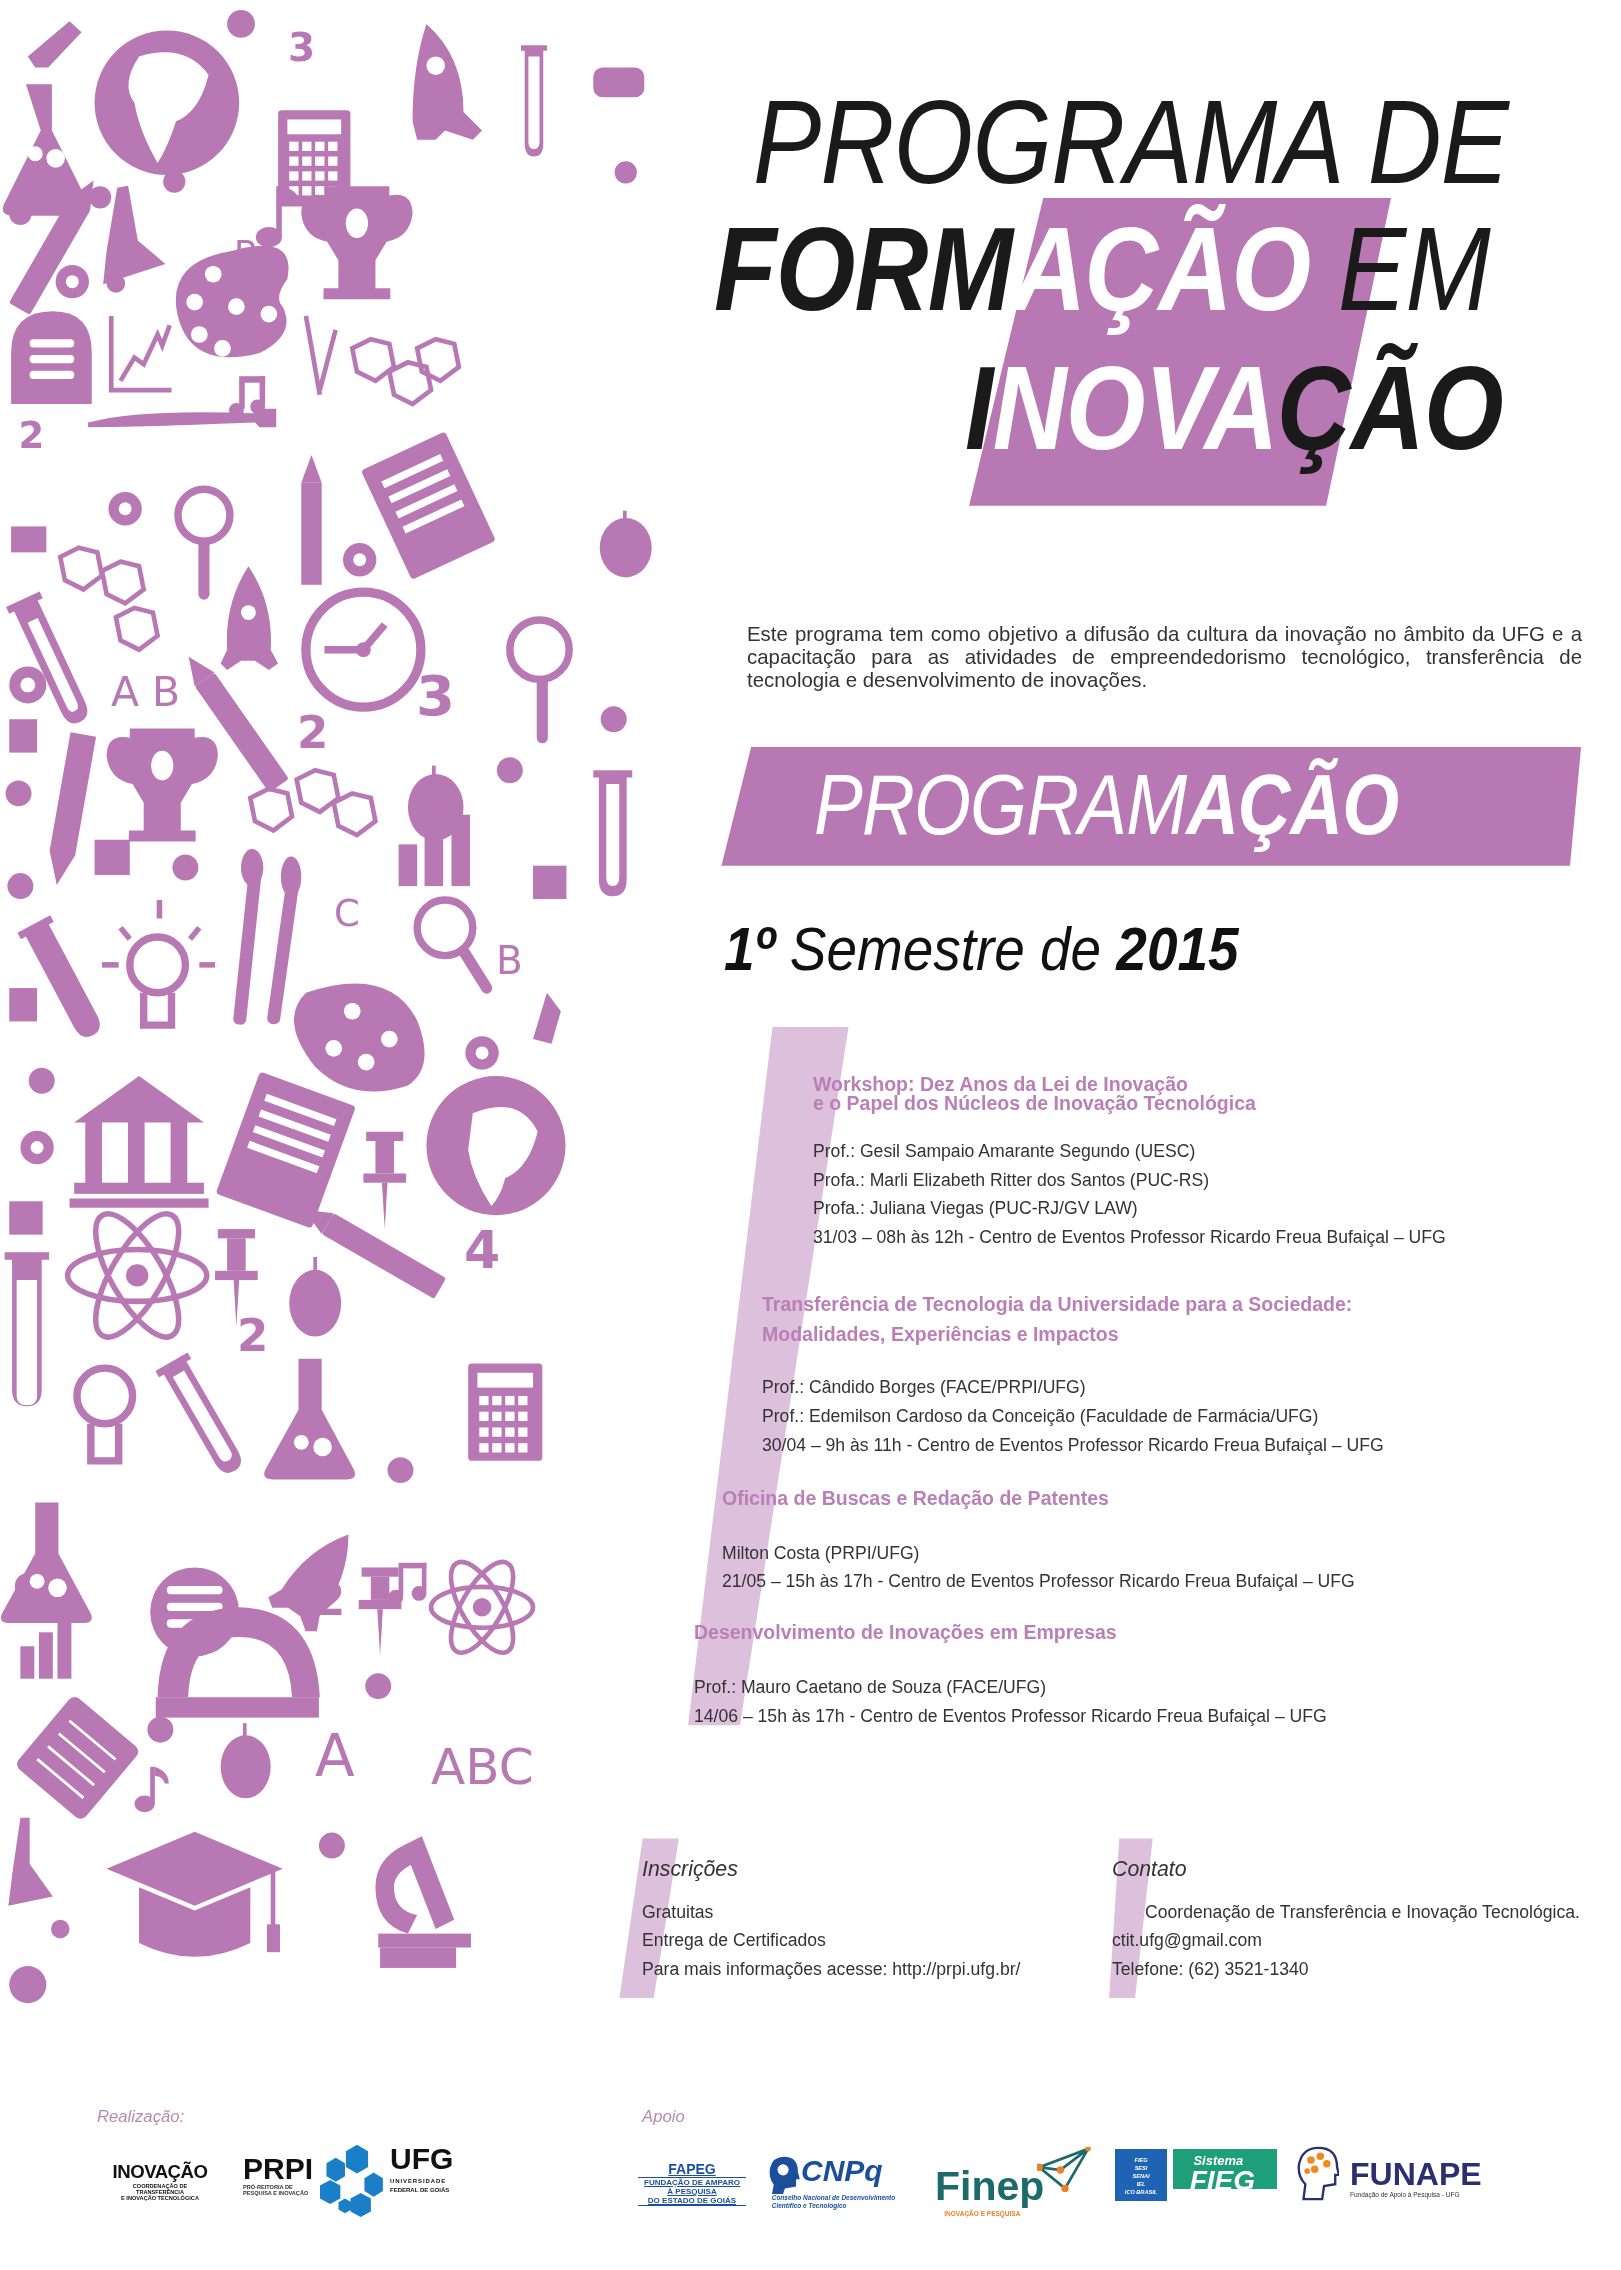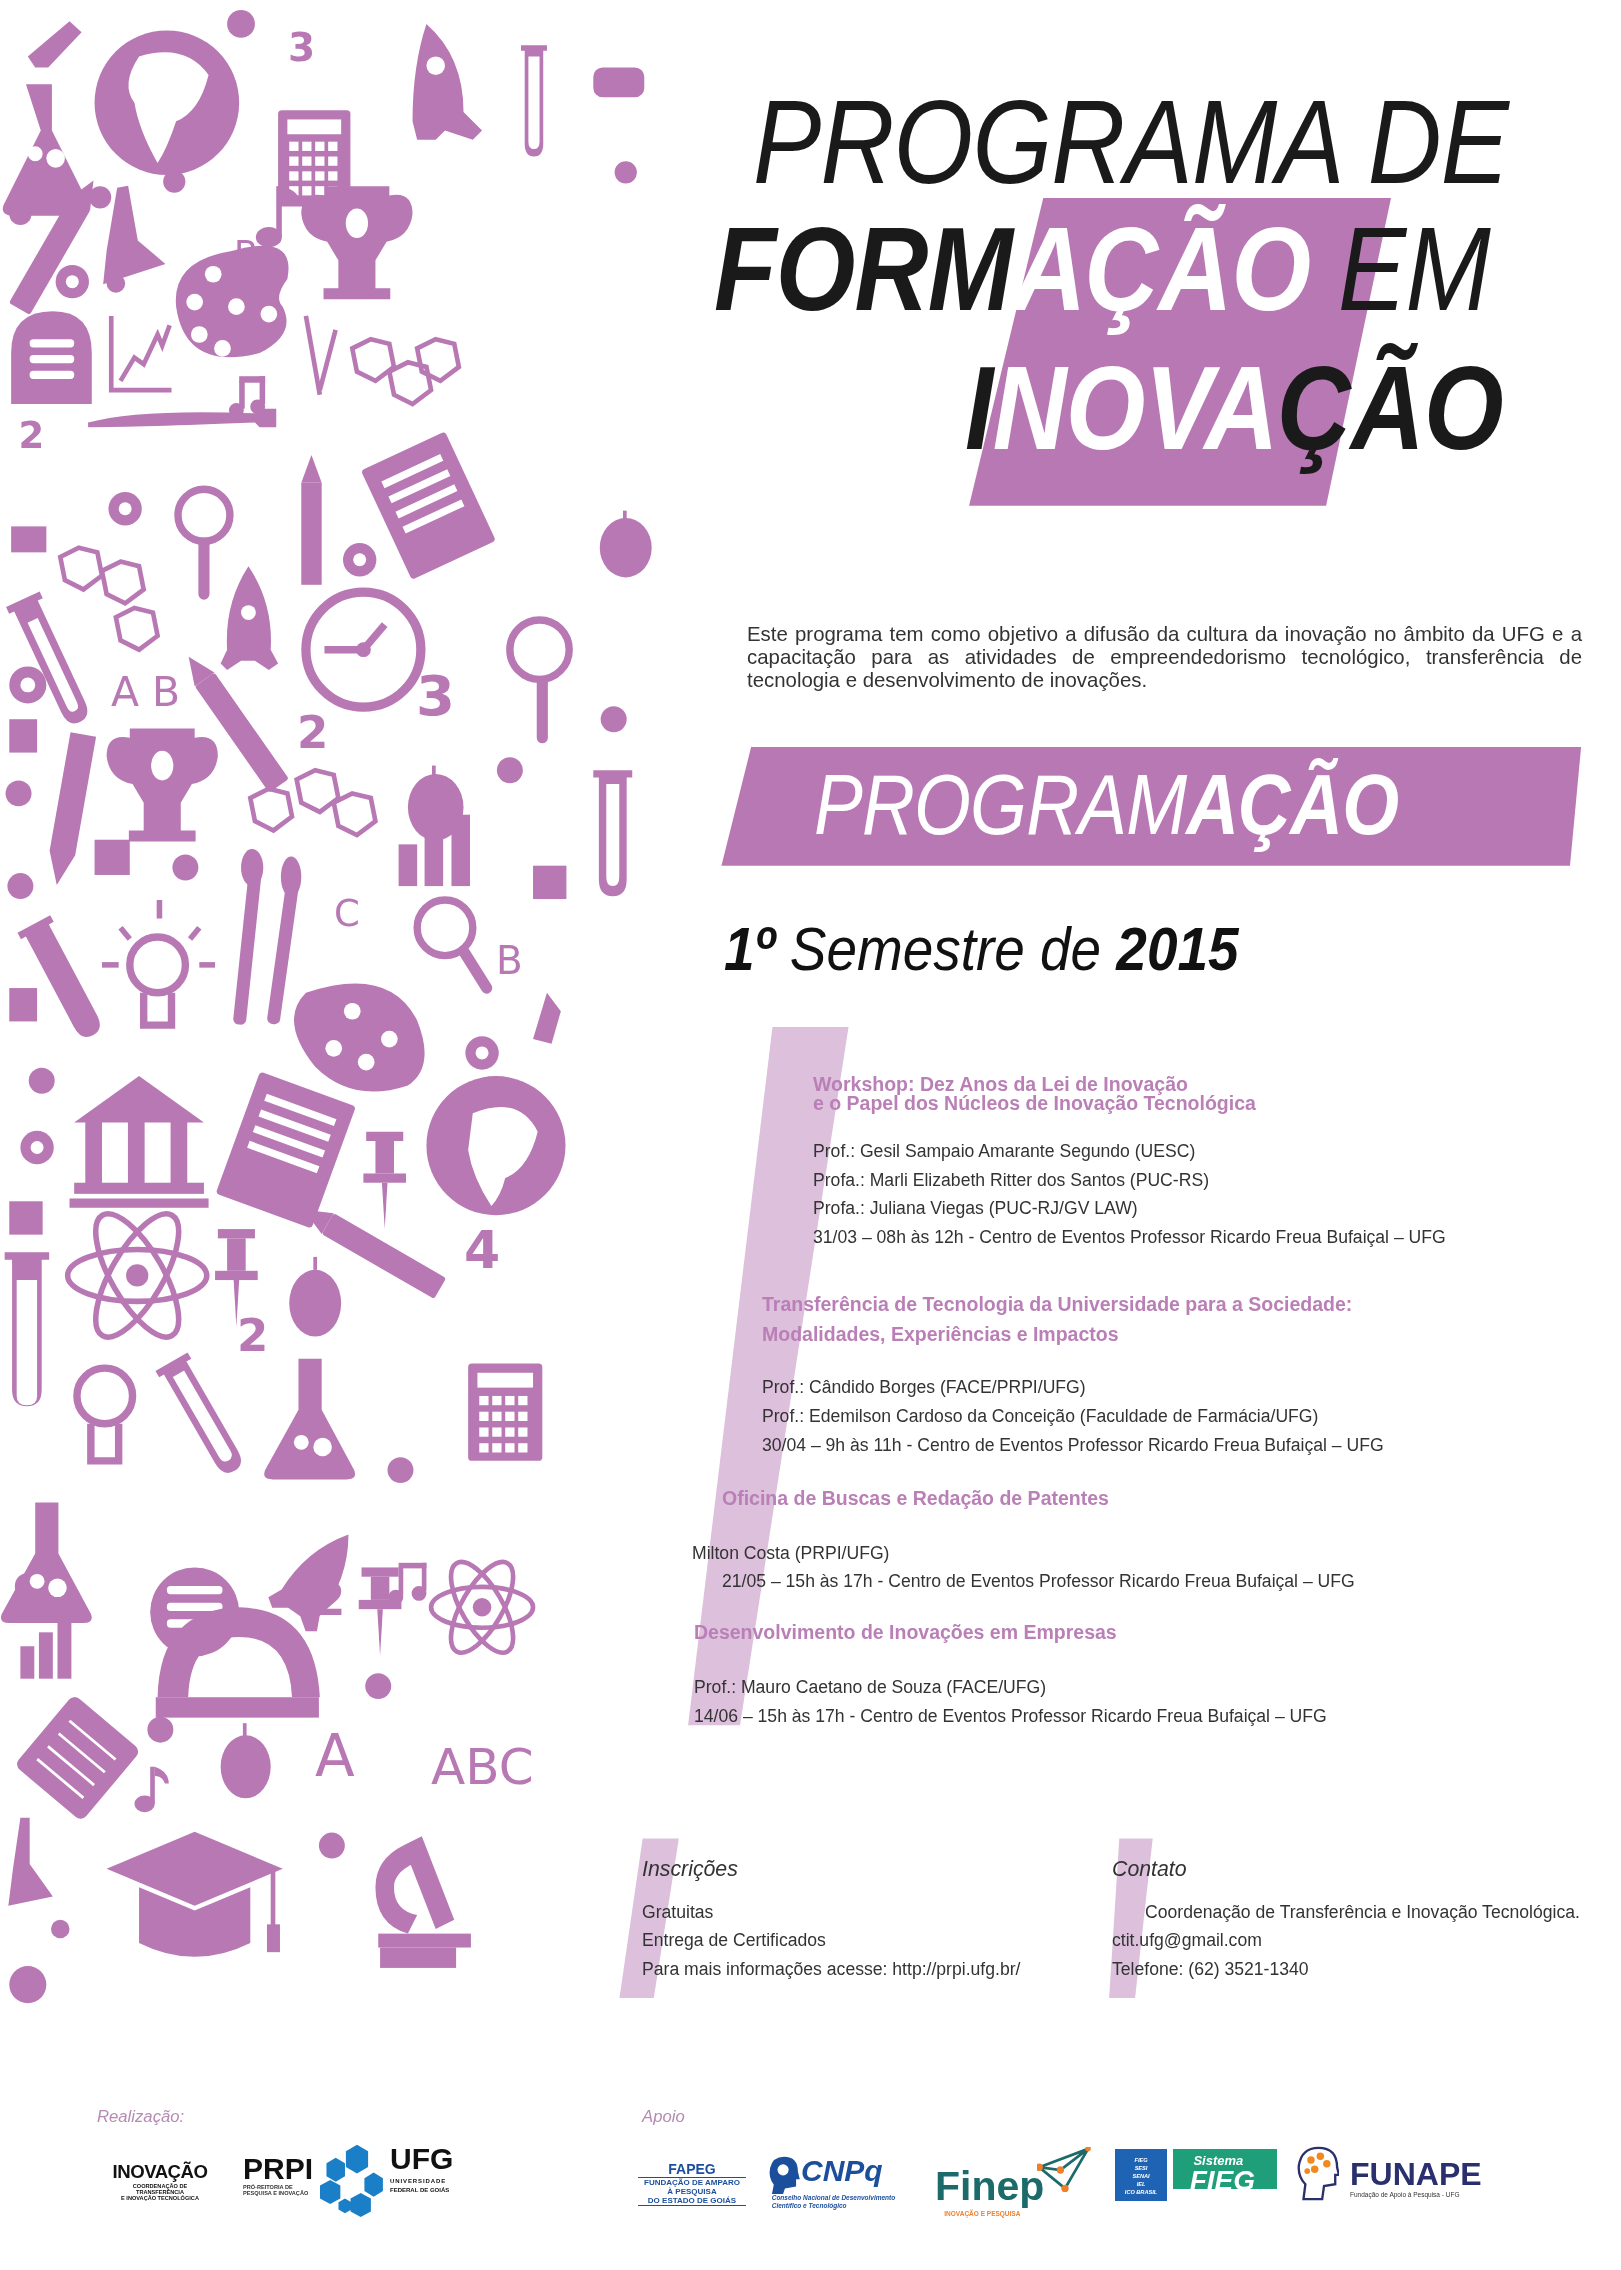--- a/index.html
+++ b/index.html
@@ -567,21 +567,21 @@
 </div>
 <div>
   <div class="ev-title" style="left:762px;top:1293px;">Transferência de Tecnologia da Universidade para a Sociedade:</div>
   <div class="ev-title" style="left:762px;top:1323px;">Modalidades, Experiências e Impactos</div>
   <div class="ev-line" style="left:762px;top:1377px;">Prof.: Cândido Borges (FACE/PRPI/UFG)</div>
   <div class="ev-line" style="left:762px;top:1406px;">Prof.: Edemilson Cardoso da Conceição (Faculdade de Farmácia/UFG)</div>
   <div class="ev-line" style="left:762px;top:1435px;">30/04 – 9h às 11h -  Centro de Eventos Professor Ricardo Freua Bufaiçal – UFG</div>
 </div>
 <div>
   <div class="ev-title" style="left:722px;top:1487px;">Oficina de Buscas e Redação de Patentes</div>
-  <div class="ev-line" style="left:692px;top:1543px;">Milton Costa (PRPI/UFG)</div>
+  <div class="ev-line" style="left:722px;top:1543px;">Milton Costa (PRPI/UFG)</div>
   <div class="ev-line" style="left:722px;top:1571px;">21/05 – 15h às 17h - Centro de Eventos Professor Ricardo Freua Bufaiçal – UFG</div>
 </div>
 <div>
   <div class="ev-title" style="left:694px;top:1621px;">Desenvolvimento de Inovações em Empresas</div>
   <div class="ev-line" style="left:694px;top:1677px;">Prof.: Mauro Caetano de Souza (FACE/UFG)</div>
   <div class="ev-line" style="left:694px;top:1706px;">14/06 – 15h às 17h - Centro de Eventos Professor Ricardo Freua Bufaiçal – UFG</div>
 </div>
 
 <div>
   <div class="sec-h" style="left:642px;top:1857px;">Inscrições</div>
@@ -618,21 +618,21 @@
       <polygon points="58,32 68,38 68,52 58,58 48,52 48,38"></polygon>
       <polygon points="44,54 55,60 55,74 44,80 33,74 33,60"></polygon>
       <polygon points="27,60 34,64 34,72 27,76 20,72 20,64"></polygon>
     </g>
   </svg>
   <div style="position:absolute;left:70px;top:0;font-size:30px;font-weight:bold;color:#111;line-height:32px;">UFG</div>
   <div style="position:absolute;left:70px;top:35px;font-size:6px;font-weight:bold;color:#111;letter-spacing:0.9px;">UNIVERSIDADE</div>
   <div style="position:absolute;left:70px;top:44px;font-size:6px;font-weight:bold;color:#111;">FEDERAL DE GOIÁS</div>
 </div>
 
-<div class="logo" style="left:638px;top:2161px;width:108px;text-align:center;color:#1b4f9c;">
+<div class="logo" style="left:638px;top:2161px;width:108px;text-align:center;color:#1b4f9c;text-decoration:underline;">
   <div style="font-size:14px;font-weight:bold;border-bottom:0.9px solid #1b4f9c;">FAPEG</div>
   <div style="font-size:8px;font-weight:bold;">FUNDAÇÃO DE AMPARO</div>
   <div style="font-size:8px;font-weight:bold;">À PESQUISA</div>
   <div style="font-size:8px;font-weight:bold;border-bottom:0.9px solid #1b4f9c;">DO ESTADO DE GOIÁS</div>
 </div>
 <div class="logo" style="left:768px;top:2155px;width:139px;color:#1b4f9c;">
   <svg width="32" height="39" style="position:absolute;left:0;top:0;" viewBox="0 0 34 42">
       <path d="M17 2 Q32 2 32 18 L34 26 L30 26 L30 34 L18 36 L16 42 L4 42 L6 32 Q0 24 2 14 Q5 2 17 2Z" fill="#1b4f9c"></path>
       <circle cx="16" cy="16" r="6" fill="#fff"></circle>
     </svg>

